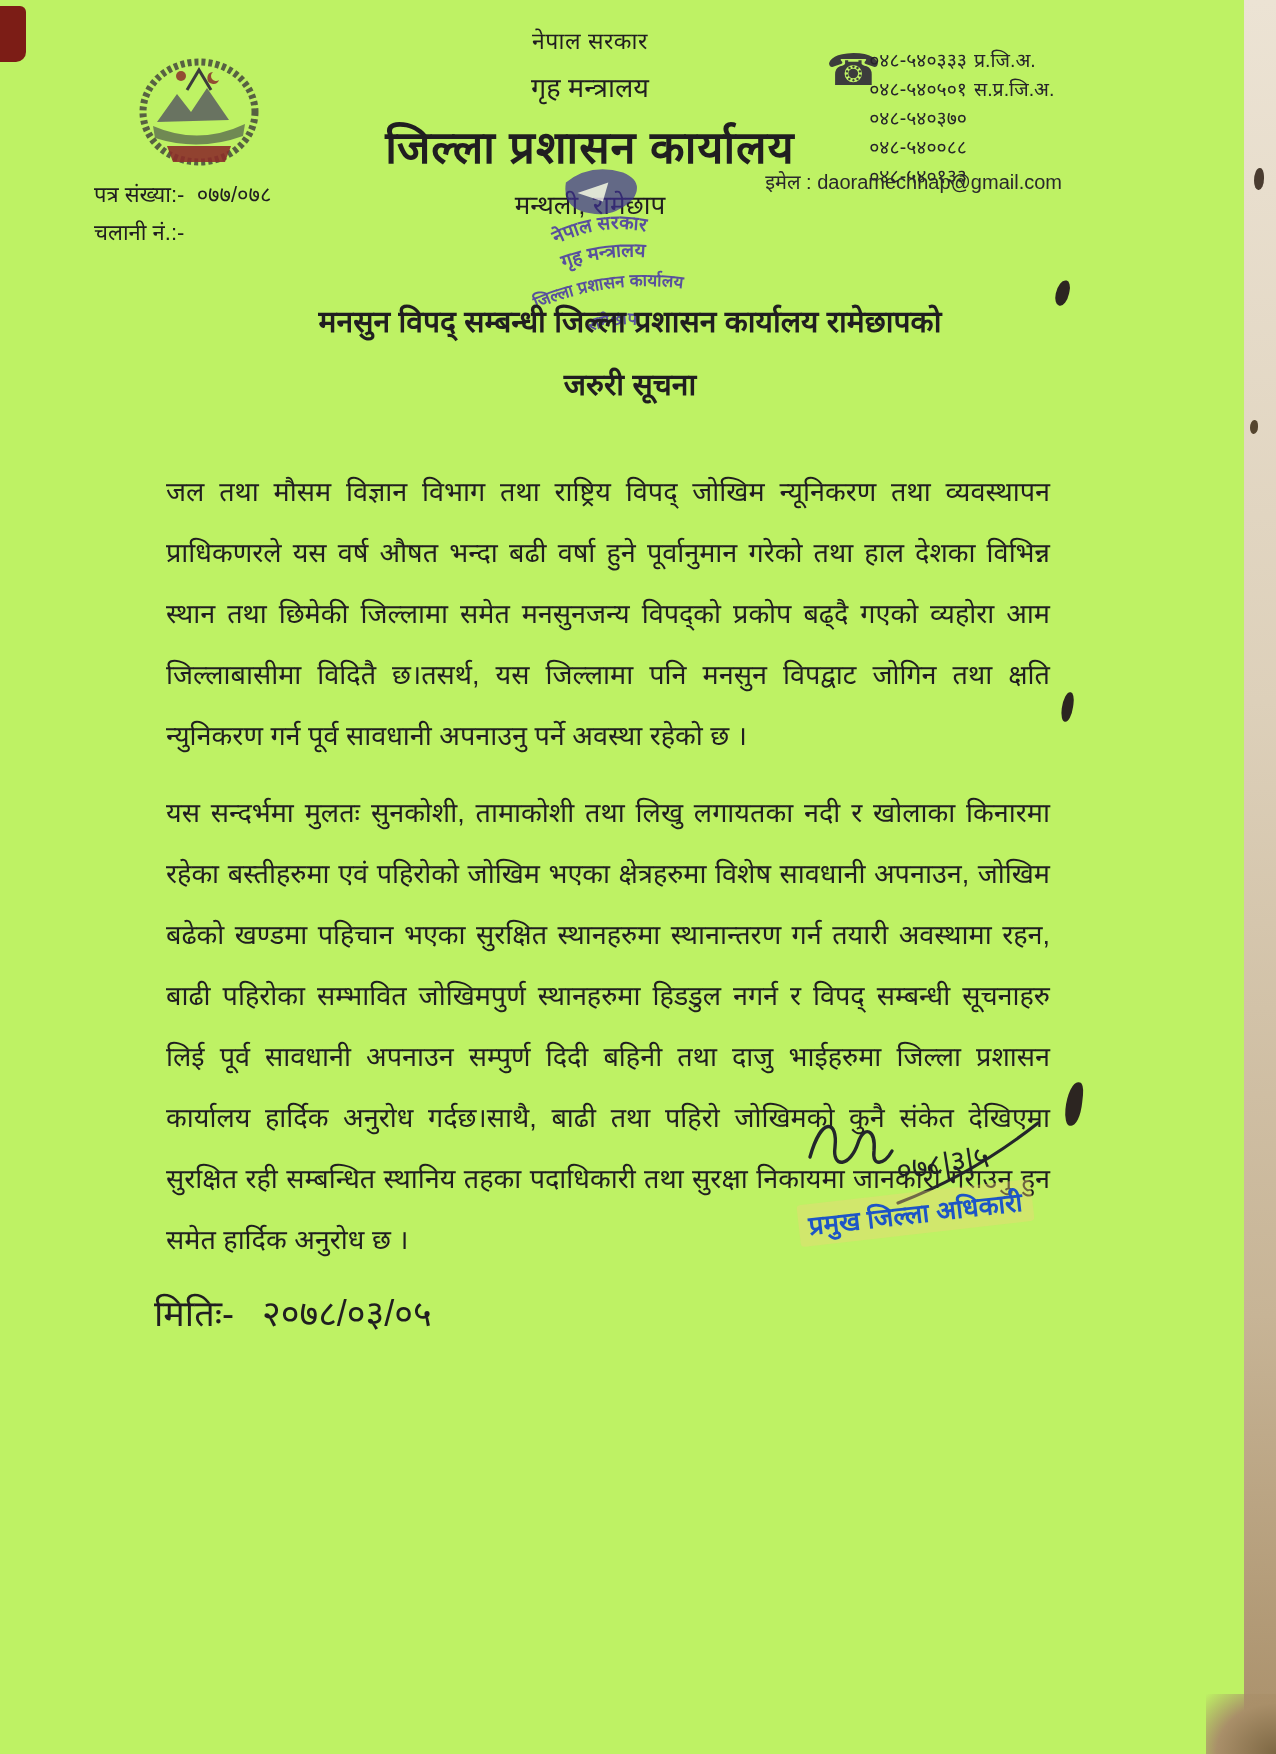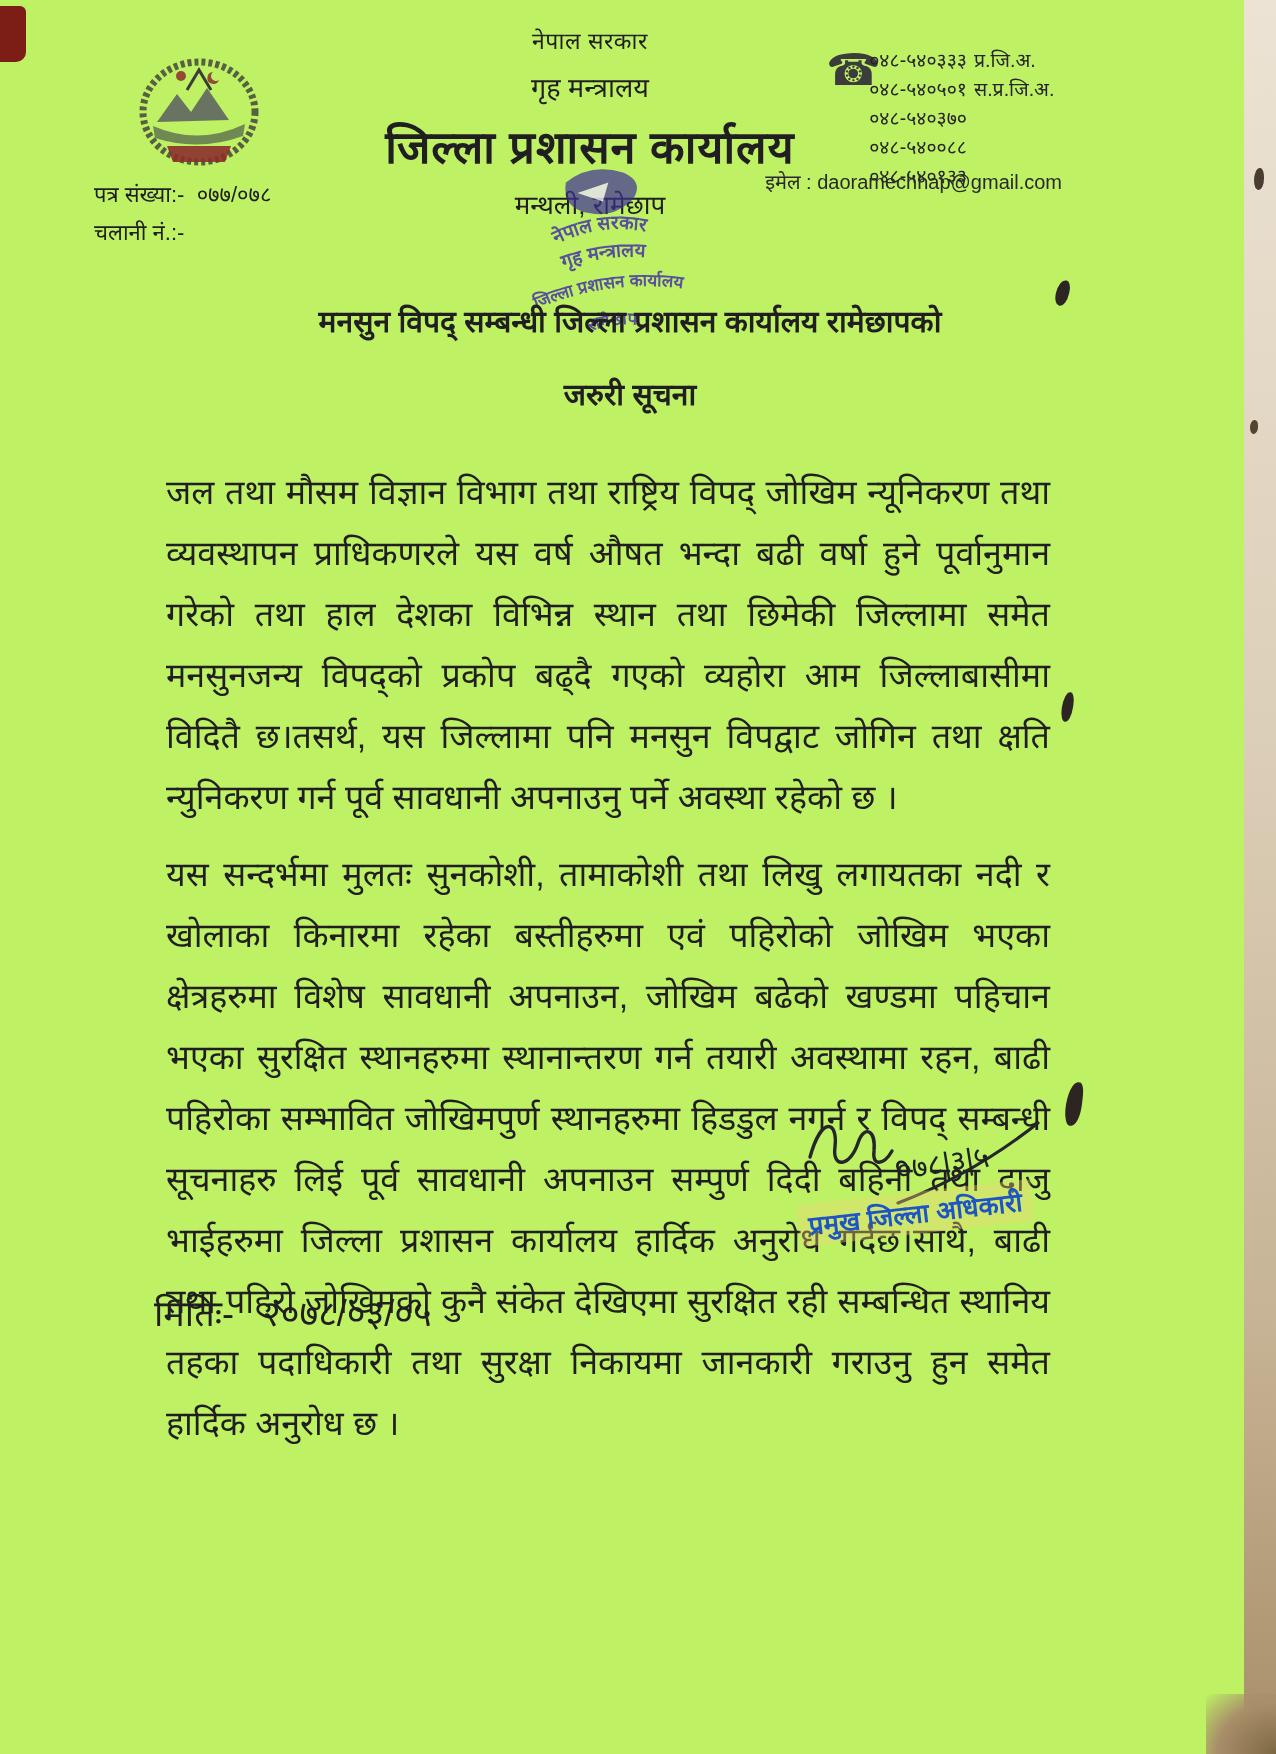--- a/index.html
+++ b/index.html
@@ -45,26 +45,26 @@
 
   
   .seal{position:absolute;left:468px;top:160px;opacity:.88;}
 
   
   .title{
     position:absolute;left:60px;top:300px;width:1140px;
     text-align:center;font-weight:700;
   }
   .title-l1{font-size:30px;}
-  .title-l2{font-size:30px;margin-top:32px;}
+  .title-l2{font-size:30px;margin-top:22px;}
 
   
   .body-block{
     position:absolute;left:166px;top:462px;width:884px;
-    font-size:34px;line-height:61px;
+    font-size:27px;line-height:61px;
     text-align:justify;
   }
   .body-block p{margin:0;}
   .body-block p + p{margin-top:16px;}
 
   
   .date-line{position:absolute;left:154px;top:1288px;font-size:36px;}
   .date-line .dl{margin-right:18px;}
 
   .signature{position:absolute;left:780px;top:1095px;}

